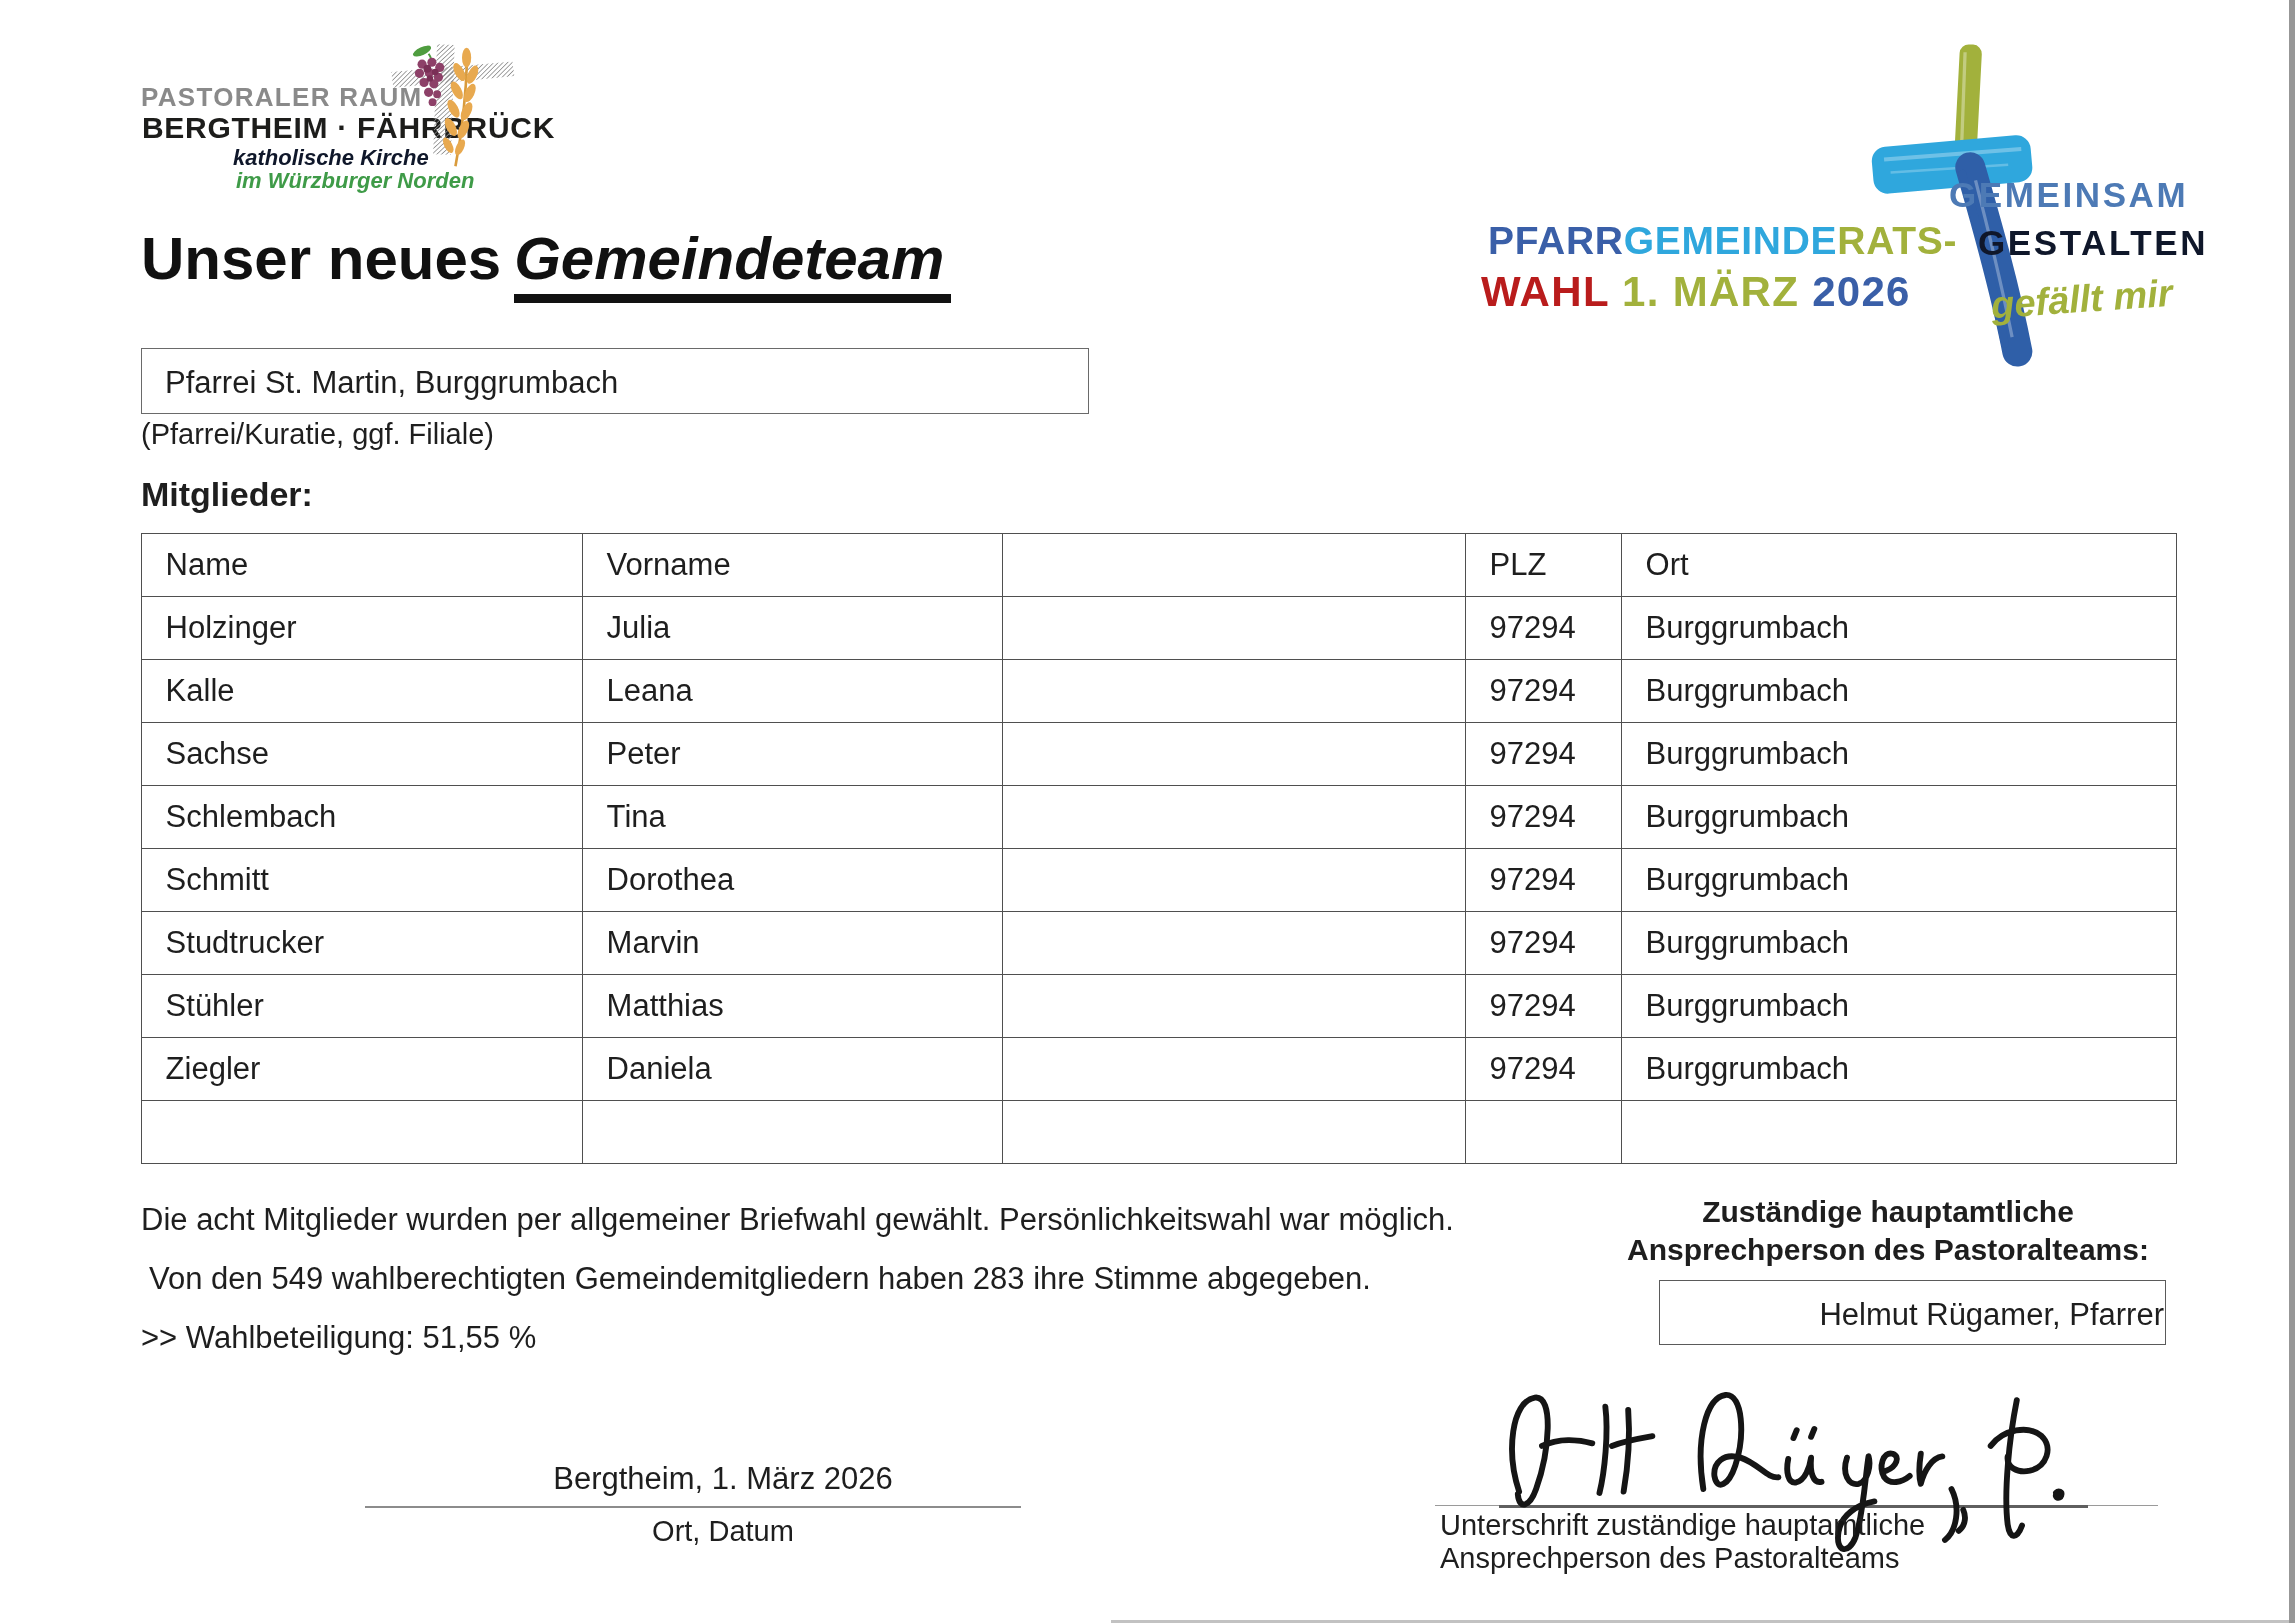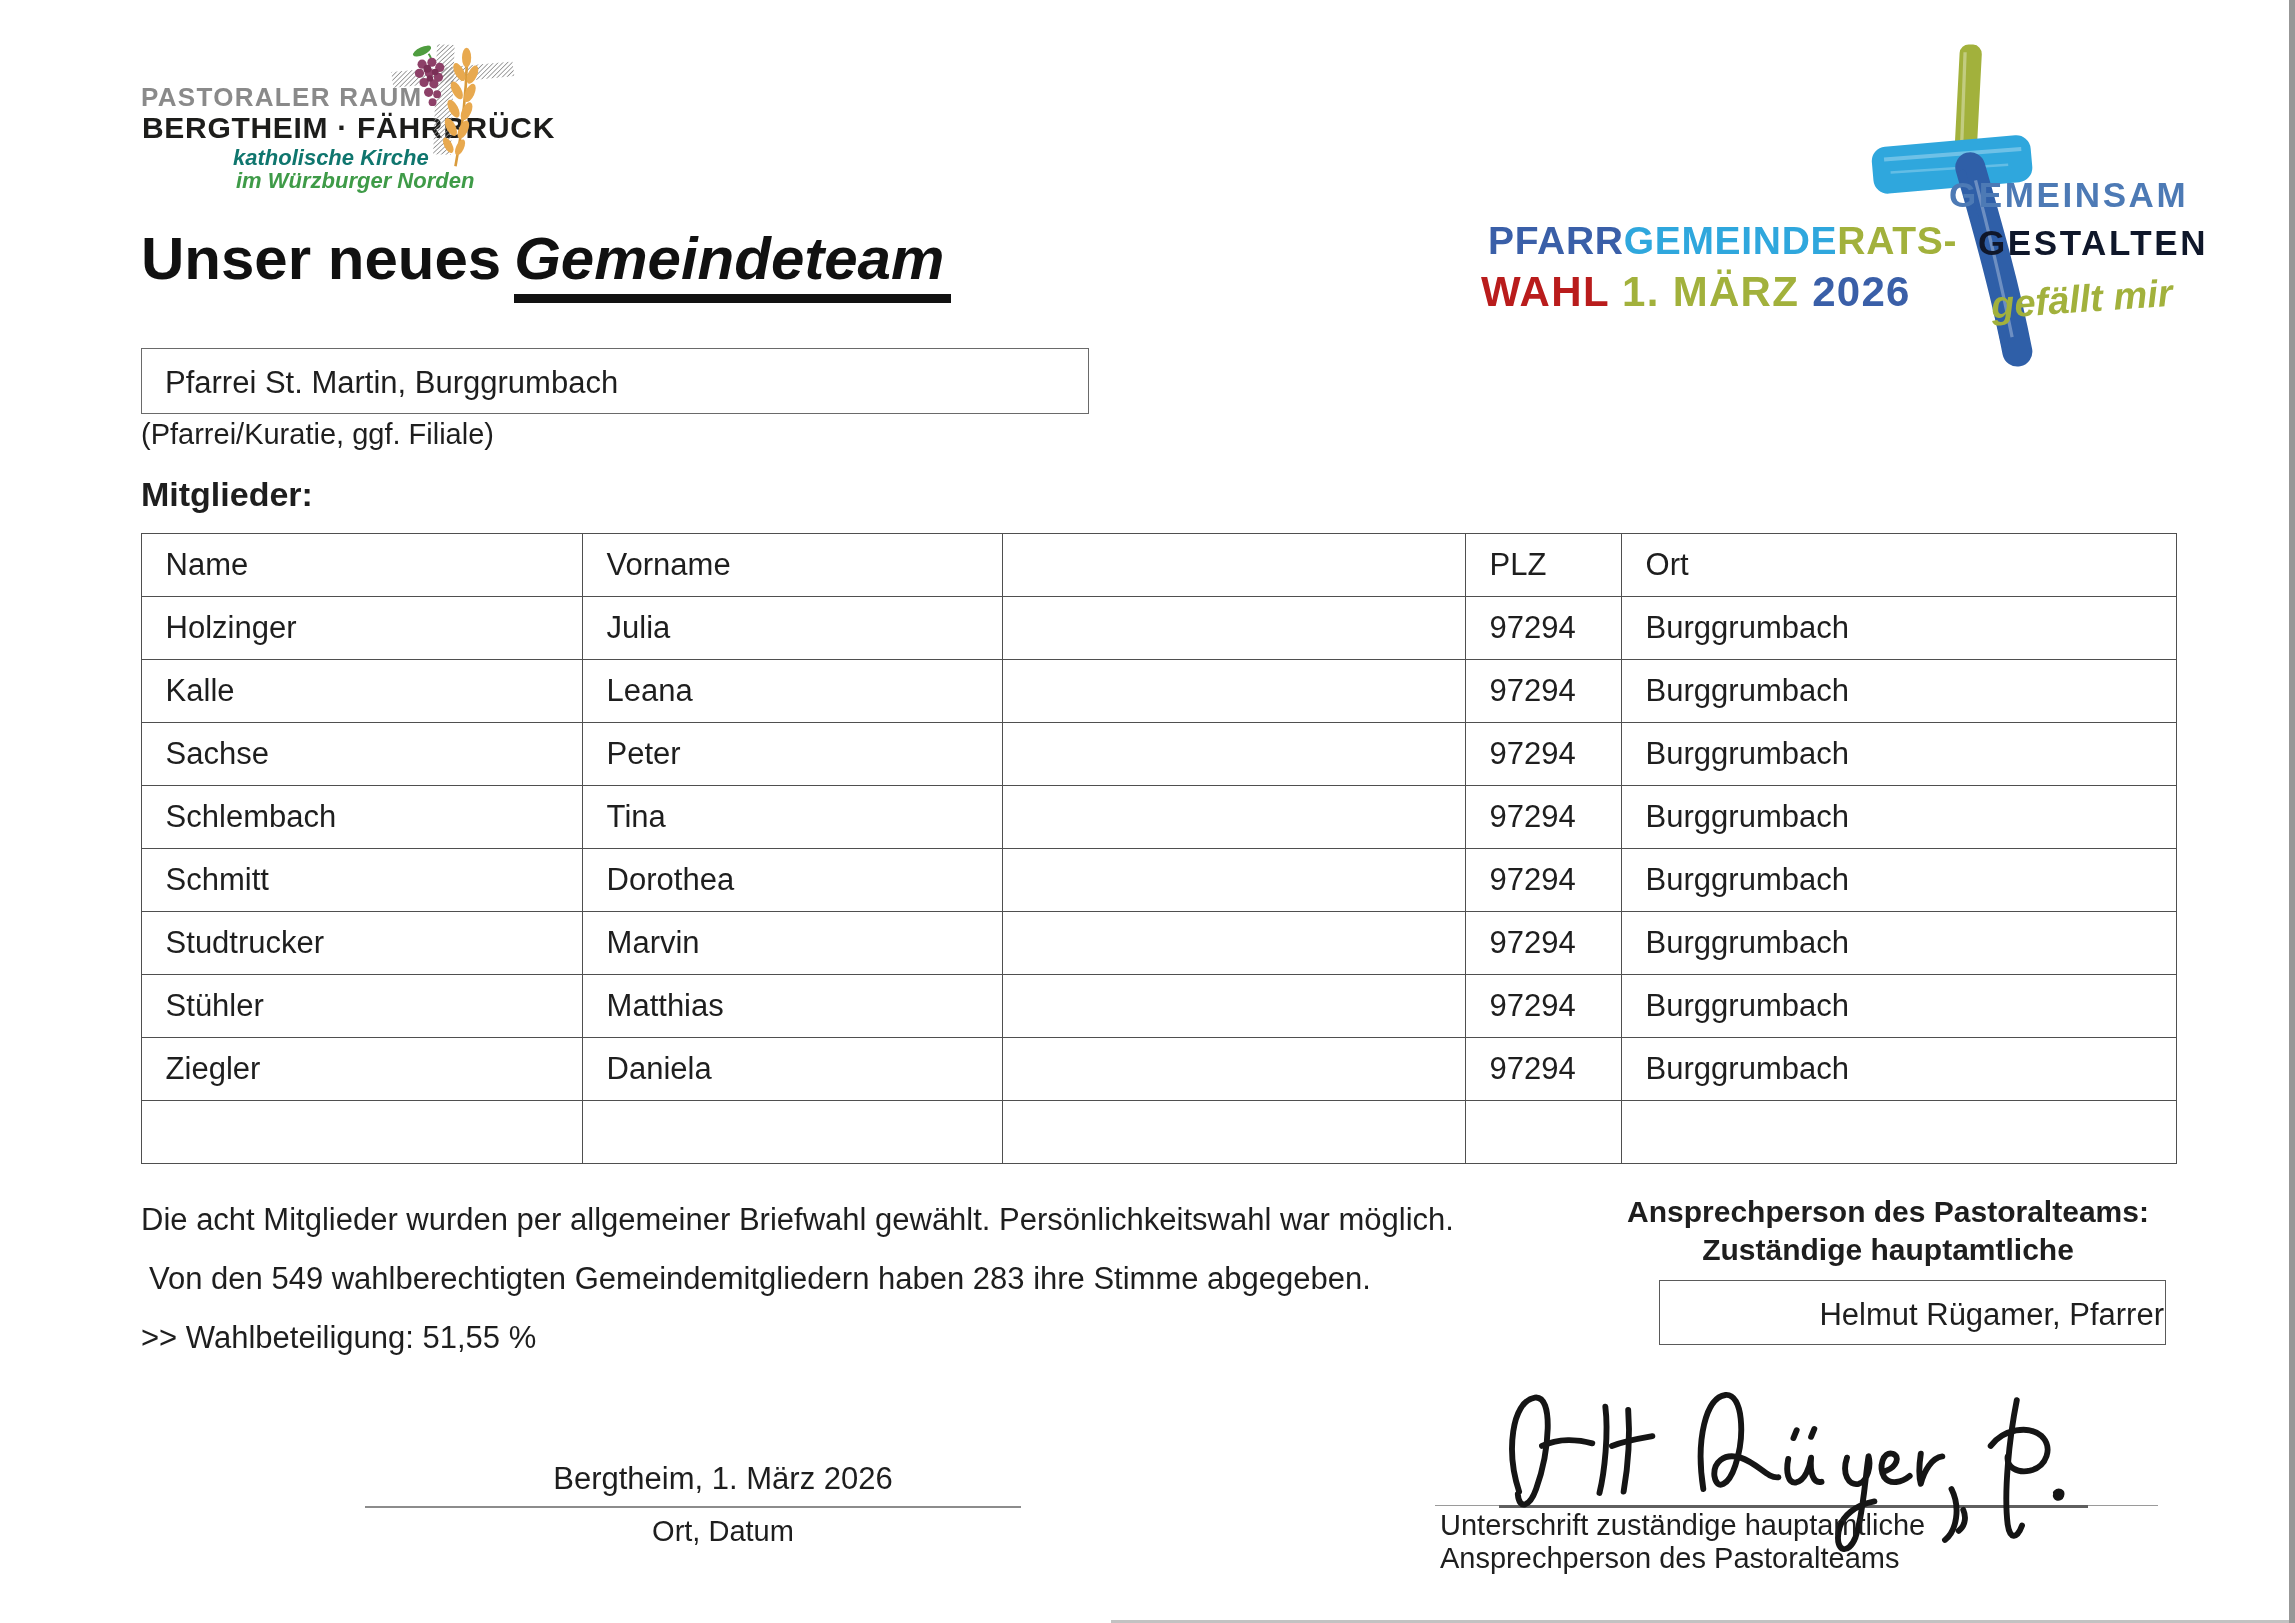--- a/index.html
+++ b/index.html
@@ -4,21 +4,21 @@
 <style>
   html,body{margin:0;padding:0;background:#e9e9e9;}
   #page{
     position:relative;width:2295px;height:1623px;background:#ffffff;
     font-family:"Liberation Sans", sans-serif;color:#1e1e1e;overflow:hidden;
   }
   .abs{position:absolute;}
   
   .logo-l1{left:141px;top:82px;font-size:26px;font-weight:bold;letter-spacing:1.3px;color:#8a8a8a;}
   .logo-l2{left:142px;top:111px;font-size:30px;font-weight:bold;letter-spacing:0.7px;color:#1d1d1b;}
-  .logo-l3{left:233px;top:145px;font-size:22px;font-style:italic;font-weight:bold;color:#0f766e;}
+  .logo-l3{left:233px;top:145px;font-size:22px;font-style:italic;font-weight:bold;color:#0f172a;}
   .logo-l4{left:236px;top:168px;font-size:22px;font-style:italic;font-weight:bold;color:#3f9b48;}
   
   .title{left:141px;top:224px;font-size:60px;font-weight:bold;white-space:nowrap;color:#111;}
   .title-em{font-style:italic;margin-left:13px;border-bottom:9.2px solid #111;padding-bottom:2px;padding-right:6.5px;}
   
   .parish-box{left:141px;top:348px;width:946px;height:64px;border:1.3px solid #6a6a6a;}
   .parish-text{left:165px;top:365px;font-size:31px;}
   .parish-hint{left:141px;top:418px;font-size:29px;}
   .members-h{left:141px;top:475px;font-size:34px;font-weight:bold;}
   
@@ -219,22 +219,22 @@
           <td></td>
         </tr>
       </tbody>
   </table>
 
   <div class="abs note1">Die acht Mitglieder wurden per allgemeiner Briefwahl gewählt. Persönlichkeitswahl war möglich.</div>
   <div class="abs note2">Von den 549 wahlberechtigten Gemeindemitgliedern haben 283 ihre Stimme abgegeben.</div>
   <div class="abs note3">&gt;&gt; Wahlbeteiligung: 51,55 %</div>
 
   <div class="abs contact-label">
+    <div>Zuständige hauptamtliche</div>
     <div>Ansprechperson des Pastoralteams:</div>
-    <div>Zuständige hauptamtliche</div>
   </div>
   <div class="abs contact-box"></div>
   <div class="abs contact-name">Helmut Rügamer, Pfarrer</div>
 
   <div class="abs place-date">Bergtheim, 1. März 2026</div>
   <div class="abs pd-line"></div>
   <div class="abs pd-label">Ort, Datum</div>
 
   <div class="abs sig-line"></div>
   <div class="abs sig-line2"></div>

